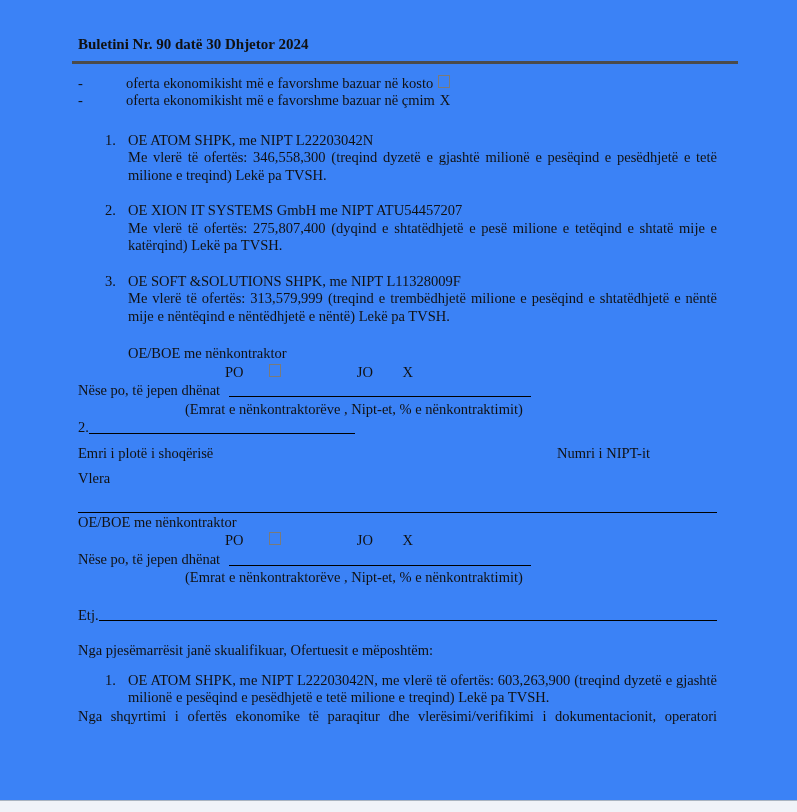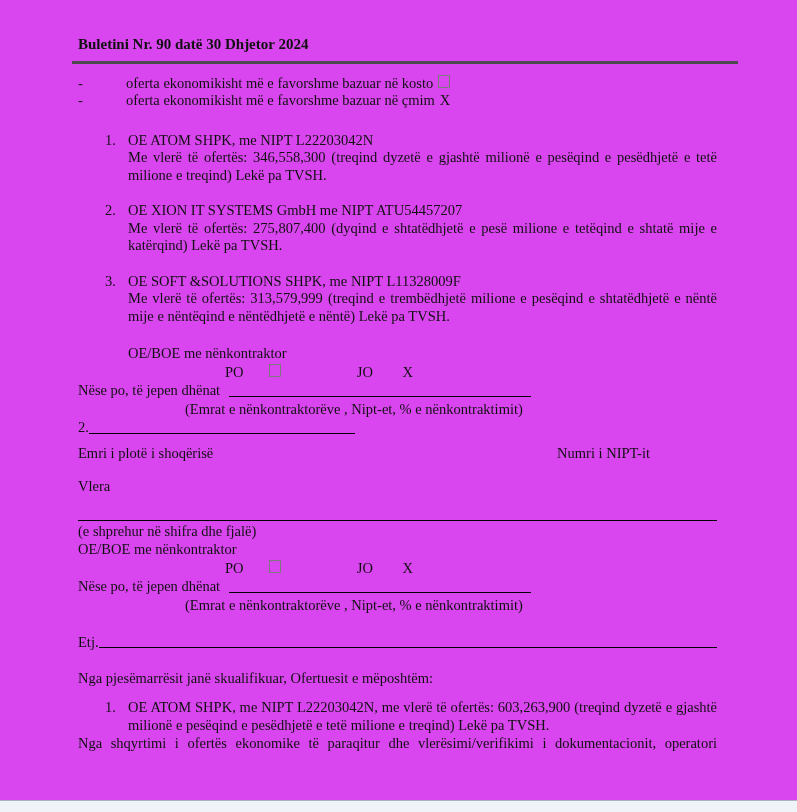--- a/index.html
+++ b/index.html
@@ -1,19 +1,19 @@
 <!DOCTYPE html>
 <html><head>
 <meta charset="utf-8">
 <style>
   html,body { margin:0; padding:0; background:#ffffff; }
   .page {
     position:relative;
     width:797px; height:812px;
-    background:#d946ef;
+    background:#3b82f6;
     overflow:hidden;
     font-family:"Liberation Serif","DejaVu Serif",serif;
     font-size:14.5px;
     line-height:17.5px;
     color:#111;
   }
   .content { padding:36px 80px 0 78px; }
 
   .hdr-row { display:flex; justify-content:space-between; font-weight:bold; font-size:15px; }
   .hdr-rule { margin-left:-6px; width:666px; border-top:3px solid #4b4b4b; margin-top:7px; }
@@ -45,21 +45,21 @@
   .ifyes-row { margin-top:1px; }
   .fill { display:inline-block; border-bottom:1px solid #000; height:13px; vertical-align:-2px; }
   .fill-ifyes { width:302px; margin-left:5px; }
   .hint-row { margin-left:107px; margin-top:1px;font-family:Liberation Serif, serif; }
 
   .entry2-row { margin-top:1px; }
   .fill-entry2 { width:266px; }
   .labels-row { display:flex; margin-top:8px; padding-right:67px; }
   .nipt-label { margin-left:auto; }
 
-  .vlera { margin-top:16px; }
+  .vlera { margin-top:8px; }
   .vlera-line { border-bottom:1px solid #000; margin-top:24px; }
   .vlera-hint { margin-top:2px; }
 
   .etj-row { display:flex; margin-top:20px;text-align:right; }
   .fill-etj { flex:1; }
 
   .disq-intro { margin-top:18px; }
   .disq-item { display:flex; margin-left:27px; margin-top:12px; }
   .disq-text { flex:1; text-align:justify; }
 
@@ -135,21 +135,20 @@
     <div class="entry2-row">
       <span>2.</span><span class="fill fill-entry2"></span>
     </div>
     <div class="labels-row">
       <span>Emri i plotë i shoqërisë</span>
       <span class="nipt-label">Numri i NIPT-it</span>
     </div>
 
     <div class="vlera">Vlera</div>
     <div class="vlera-line"></div>
-    <div class="vlera-hint">(e shprehur në shifra dhe fjalë)</div>
 
     <div class="sub-title-flush">OE/BOE me nënkontraktor</div>
     <div class="po-row">
       <span>PO</span>
       <span class="cb po-box"></span>
       <span class="jo-label">JO</span>
       <span class="jo-mark">X</span>
     </div>
     <div class="ifyes-row">
       <span>Nëse po, të jepen dhënat</span>

